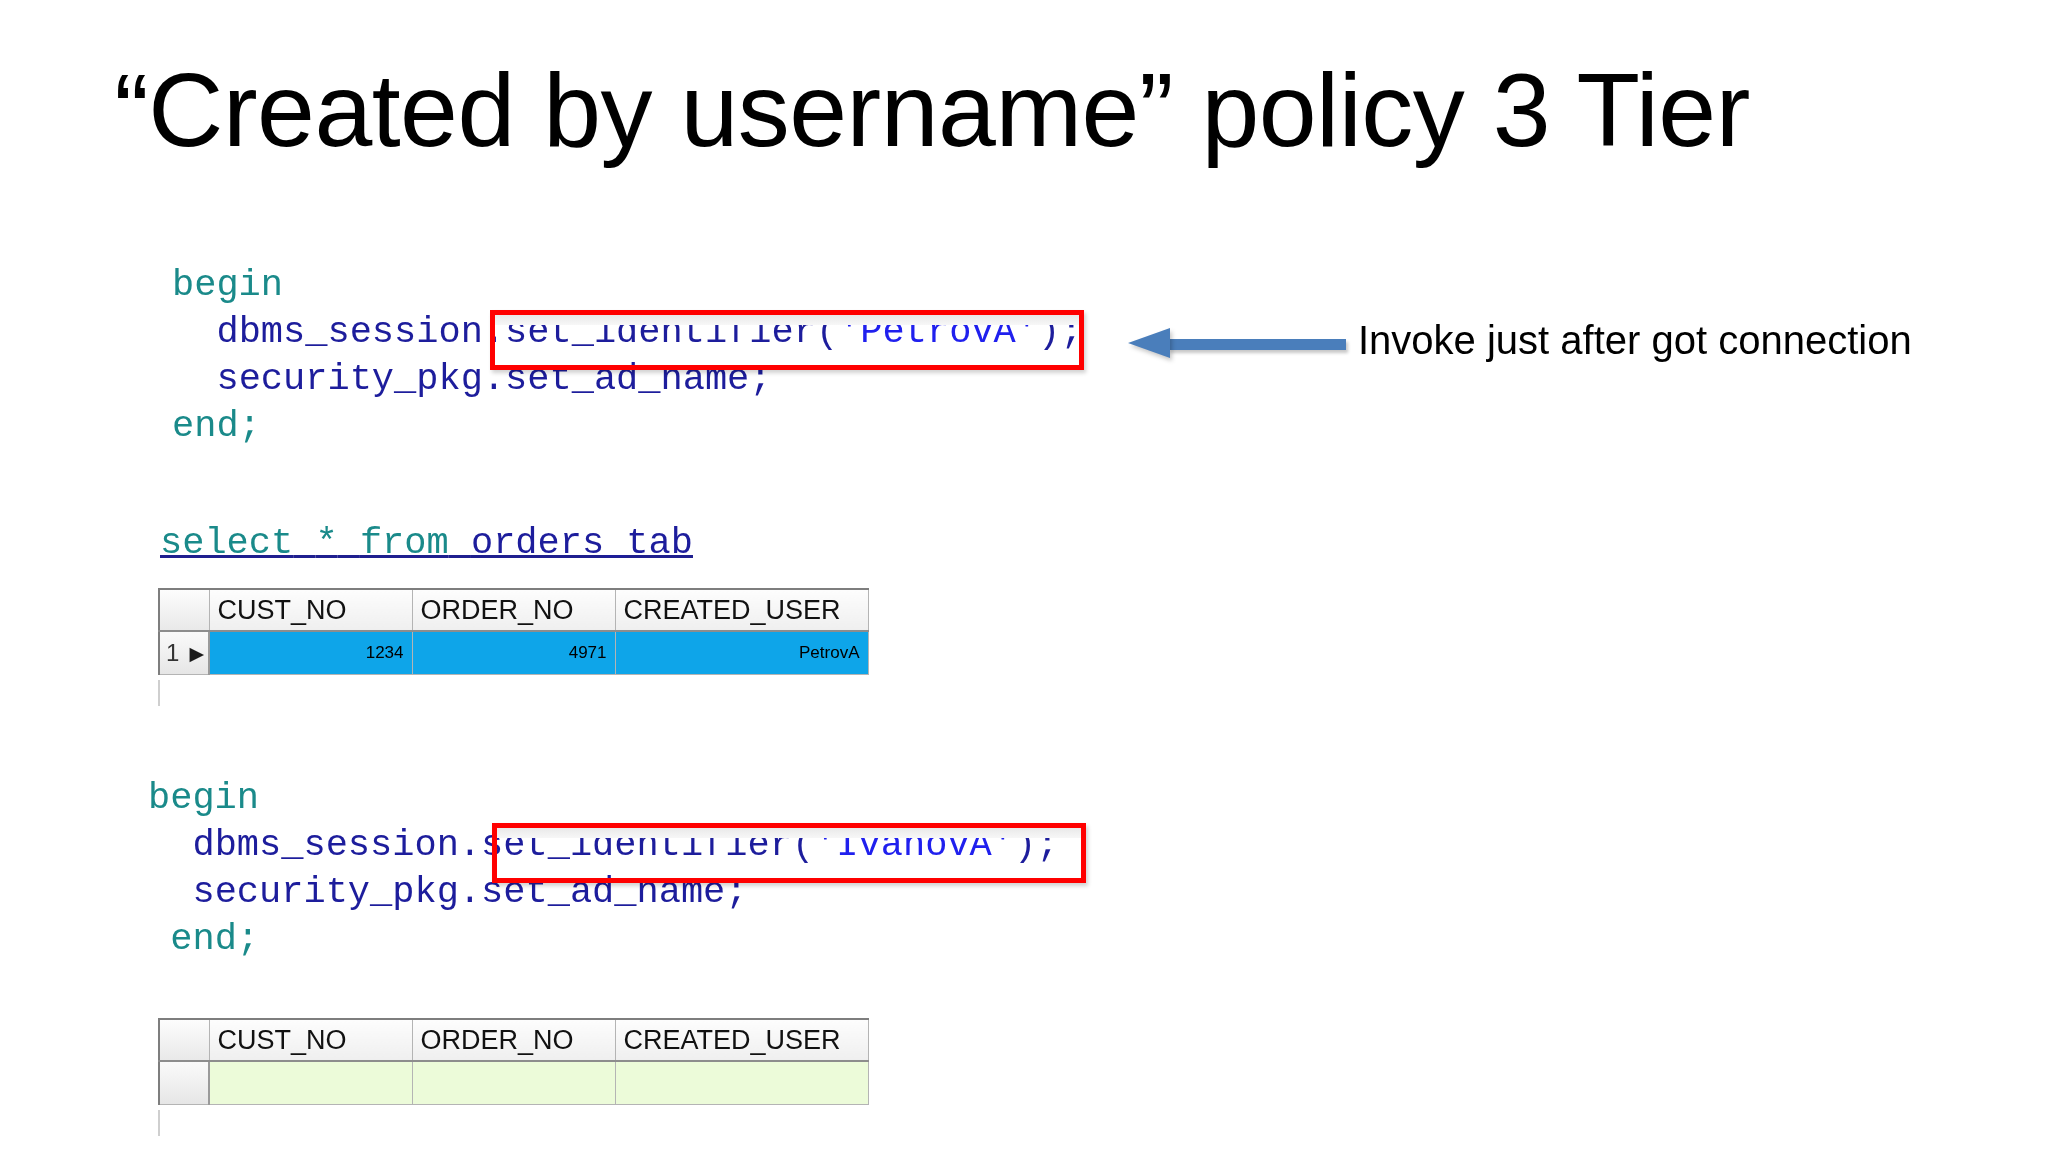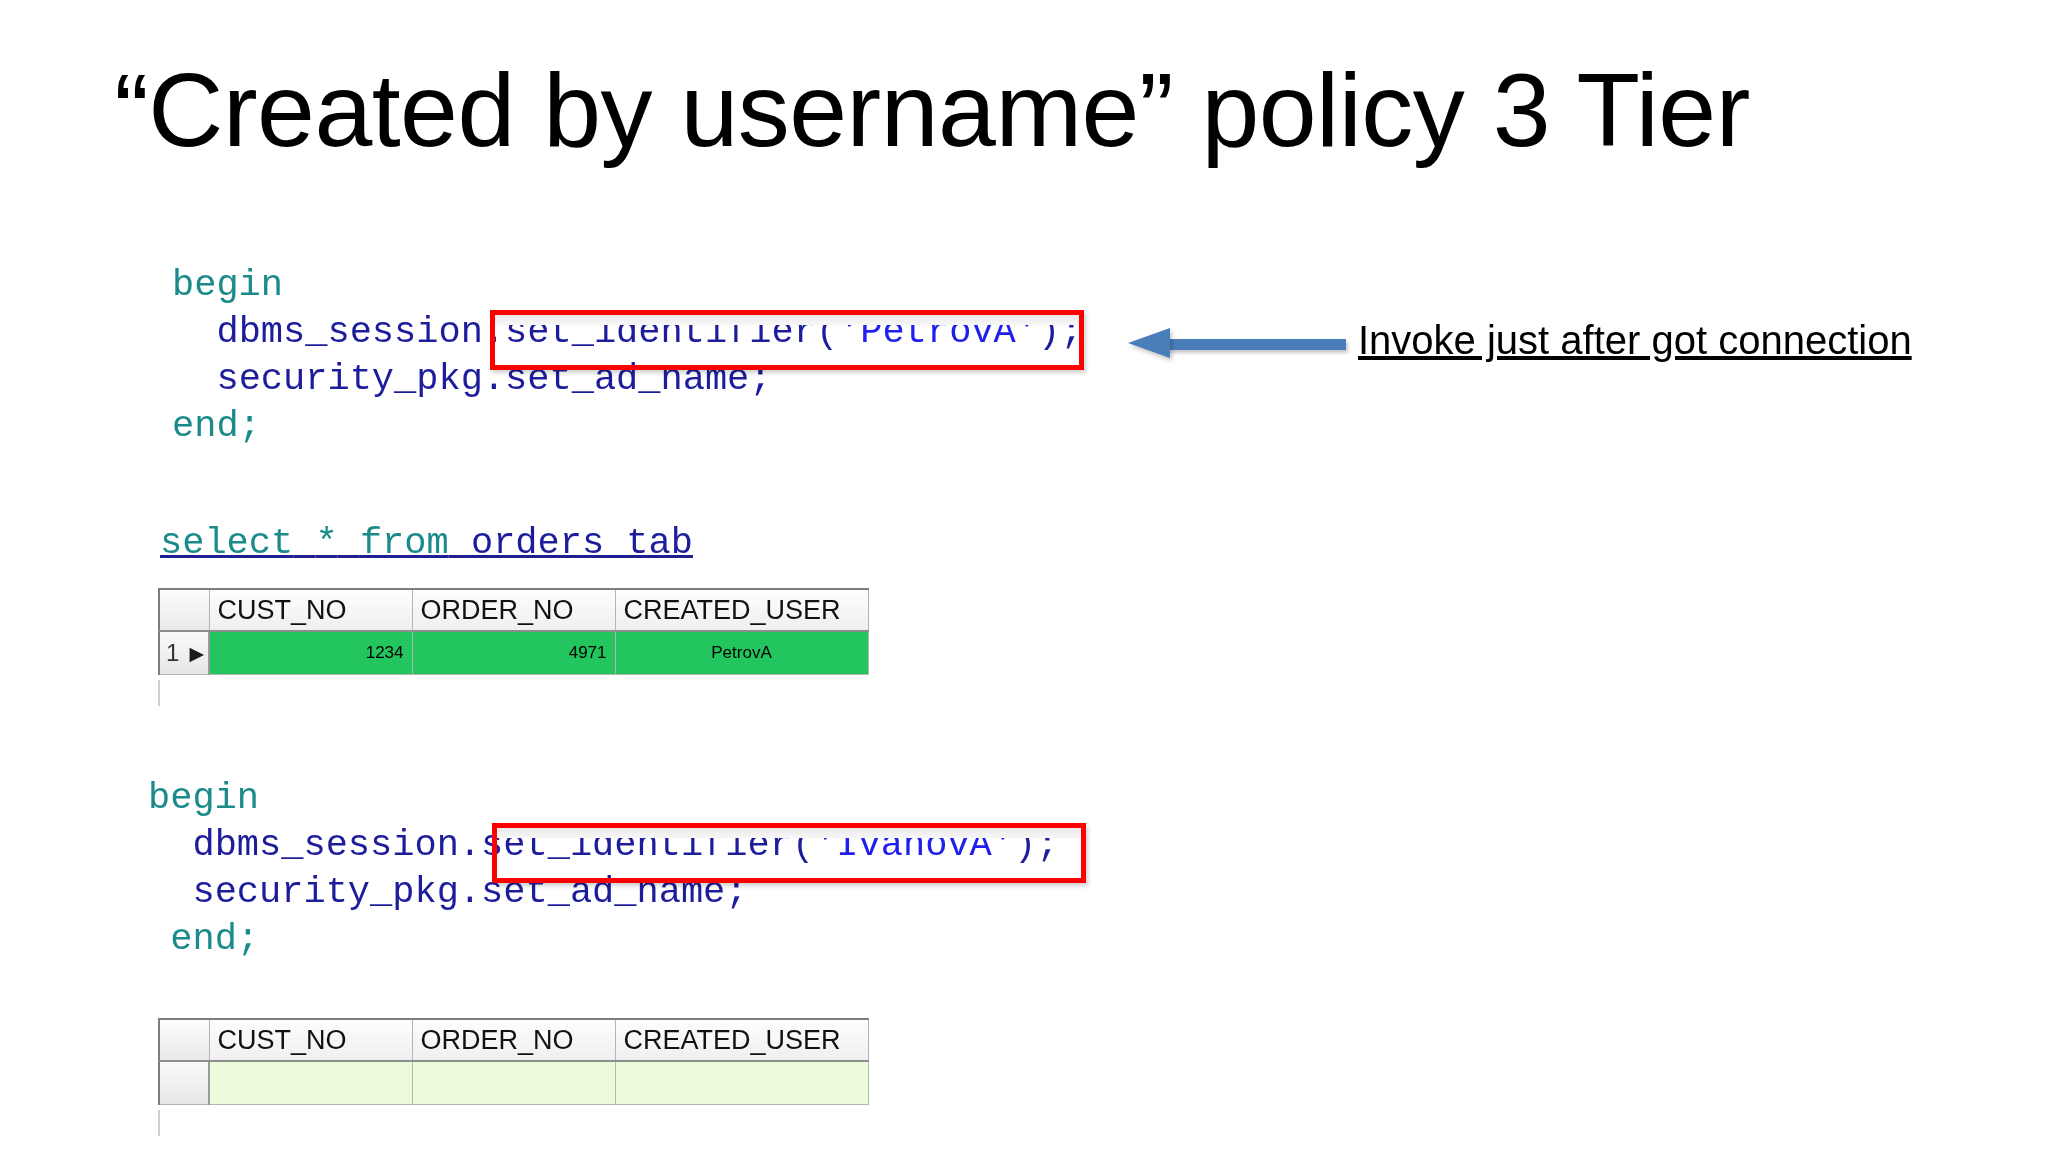--- a/index.html
+++ b/index.html
@@ -98,31 +98,30 @@
   }
   .annotation-text {
     position: absolute;
     left: 1358px;
     top: 316px;
     font-family: "Liberation Sans", sans-serif;
     font-size: 40px;
     line-height: 48px;
     color: #000000;
     white-space: nowrap;
-    text-decoration: underline;
   }
 
   
   .grid {
     position: absolute;
     border-collapse: collapse;
     font-family: "Liberation Sans", sans-serif;
     font-size: 26px;
     color: #000000;
-    background: #22c55e;
+    background: #0ea5e9;
     border: 1px solid #9a9a9a;
     border-top: 2px solid #7e7e7e;
     border-left: 2px solid #7e7e7e;
   }
   #grid-1 { left: 158px; top: 588px; }
   #grid-2 { left: 158px; top: 1018px; }
 
   .grid td, .grid th {
     border: 1px solid #b4b4b4;
     padding: 0;
@@ -160,21 +159,21 @@
     font-size: 24px;
   }
   .rowhdr-inner {
     display: flex;
     align-items: center;
     justify-content: space-between;
     width: 100%;
   }
   .row-caret { font-size: 19px; color: #1a1a1a; line-height: 1; }
   .num-cell { text-align: right; }
-  .txt-cell { text-align: center; }
+  .txt-cell { text-align: right; }
   .col-cust { width: 186px; }
   .col-order { width: 186px; }
   .col-user  { width: 236px; }
   .empty-green { background: #ecfbd9; }
 
   
   .grid-underline {
     position: absolute;
     background: #cfcfcf;
   }

